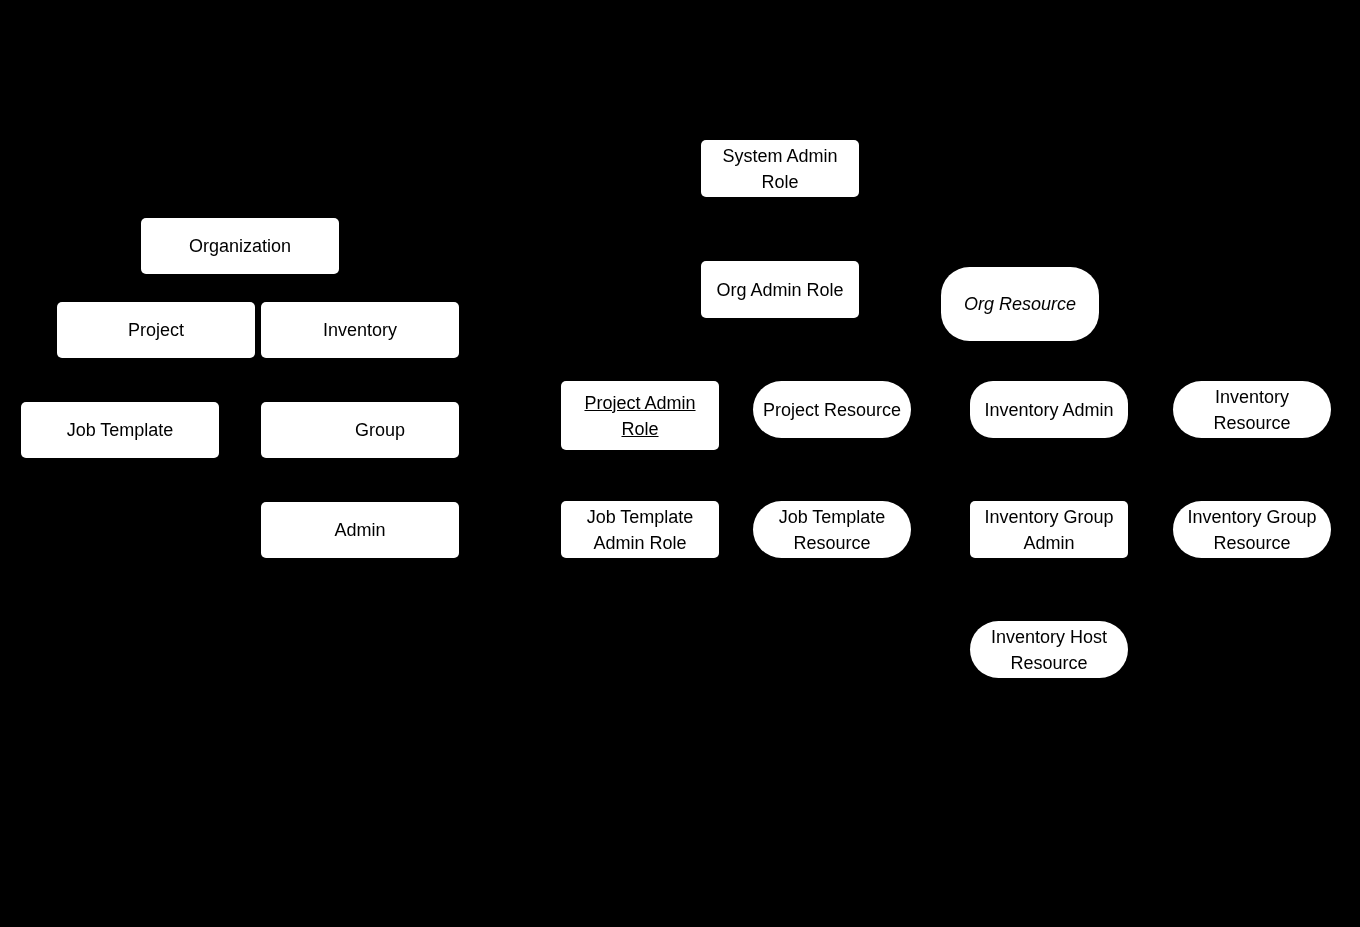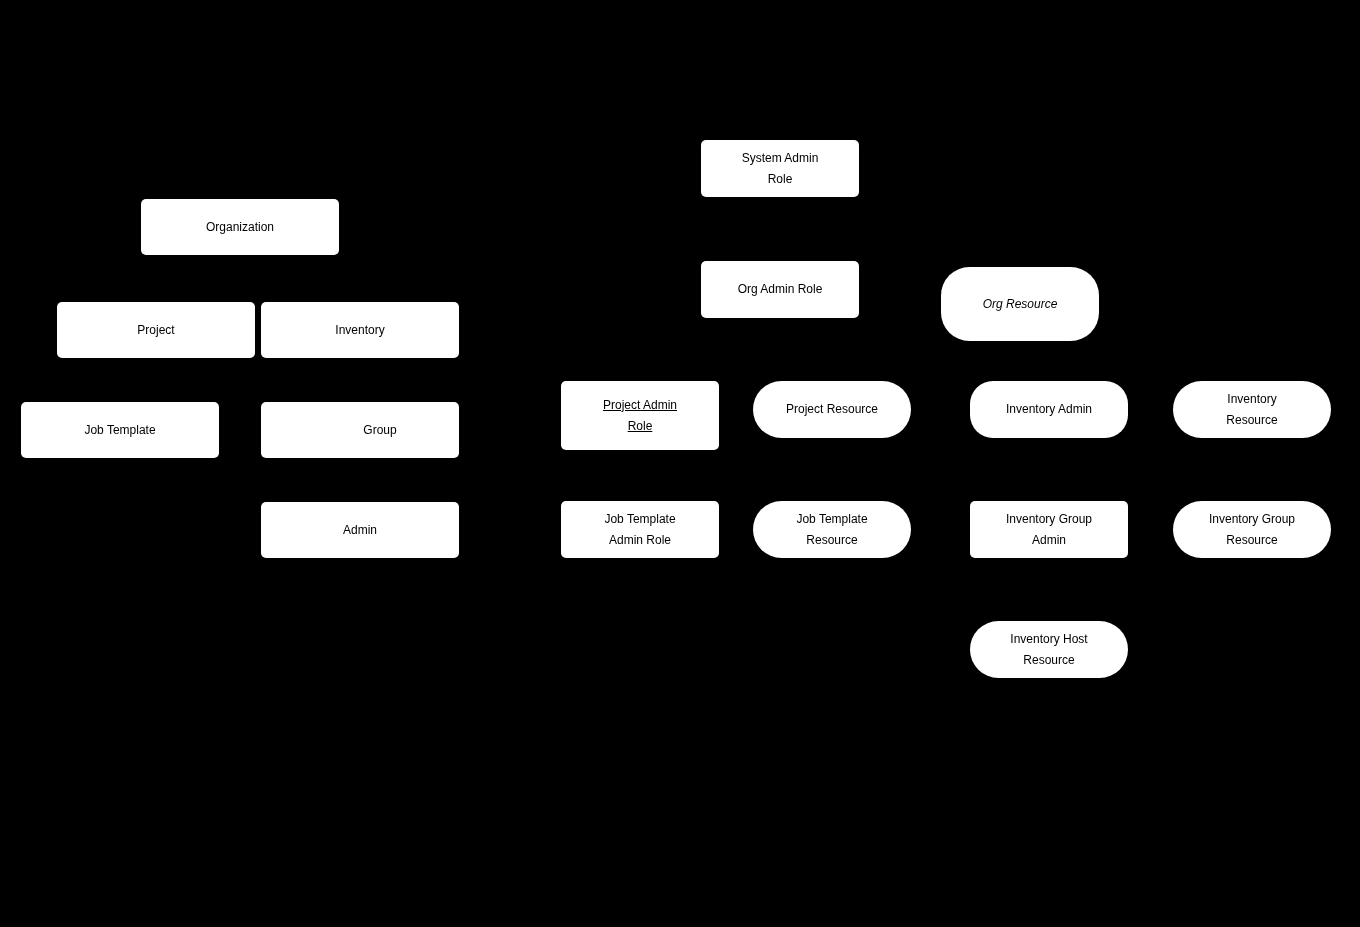--- a/index.html
+++ b/index.html
@@ -21,30 +21,30 @@
   }
   .node {
     position: absolute;
     box-sizing: border-box;
     background: var(--node-fill, #ffffff);
     color: var(--node-text, #000000);
     display: flex;
     align-items: center;
     justify-content: center;
     text-align: center;
-    font-size: 12px;
-    line-height: 21px;
+    font-size: 18px;
+    line-height: 26px;
     white-space: pre-line;
     padding: 0 4px;
   }
   .rect { border-radius: 5px; }
   .pill { border-radius: 28.5px; }
 
   
-  .n-organization            { left: 141px;  top: 199px; width: 198px; height: 56px; }
+  .n-organization            { left: 141px;  top: 218px; width: 198px; height: 56px; }
   .n-project                 { left: 21px;   top: 302px; width: 198px; height: 56px; margin-left: 36px; }
   .n-inventory               { left: 261px;  top: 302px; width: 198px; height: 56px; }
   .n-job-template            { left: 21px;   top: 402px; width: 198px; height: 56px; }
   .n-group                   { left: 261px;  top: 402px; width: 198px; height: 56px; padding-left: 44px; }
   .n-host                    { left: 261px;  top: 502px; width: 198px; height: 56px; }
 
   
   .n-system-admin-role       { left: 701px;  top: 140px; width: 158px; height: 57px; }
   .n-org-admin-role          { left: 701px;  top: 261px; width: 158px; height: 57px; }
   .n-org-resource            { left: 941px;  top: 267px; width: 158px; height: 74px; font-style: italic; }

